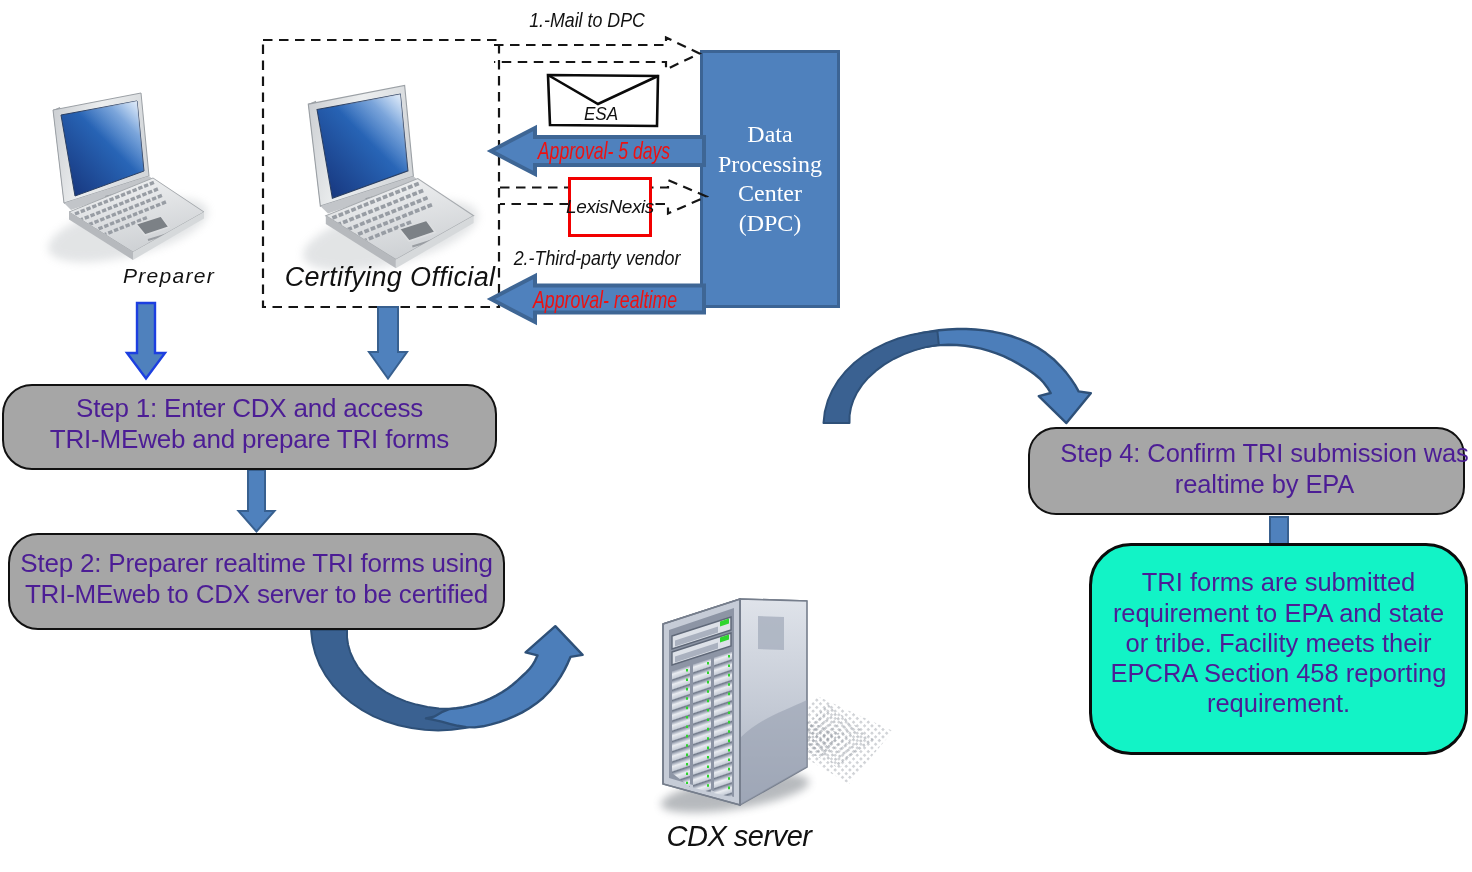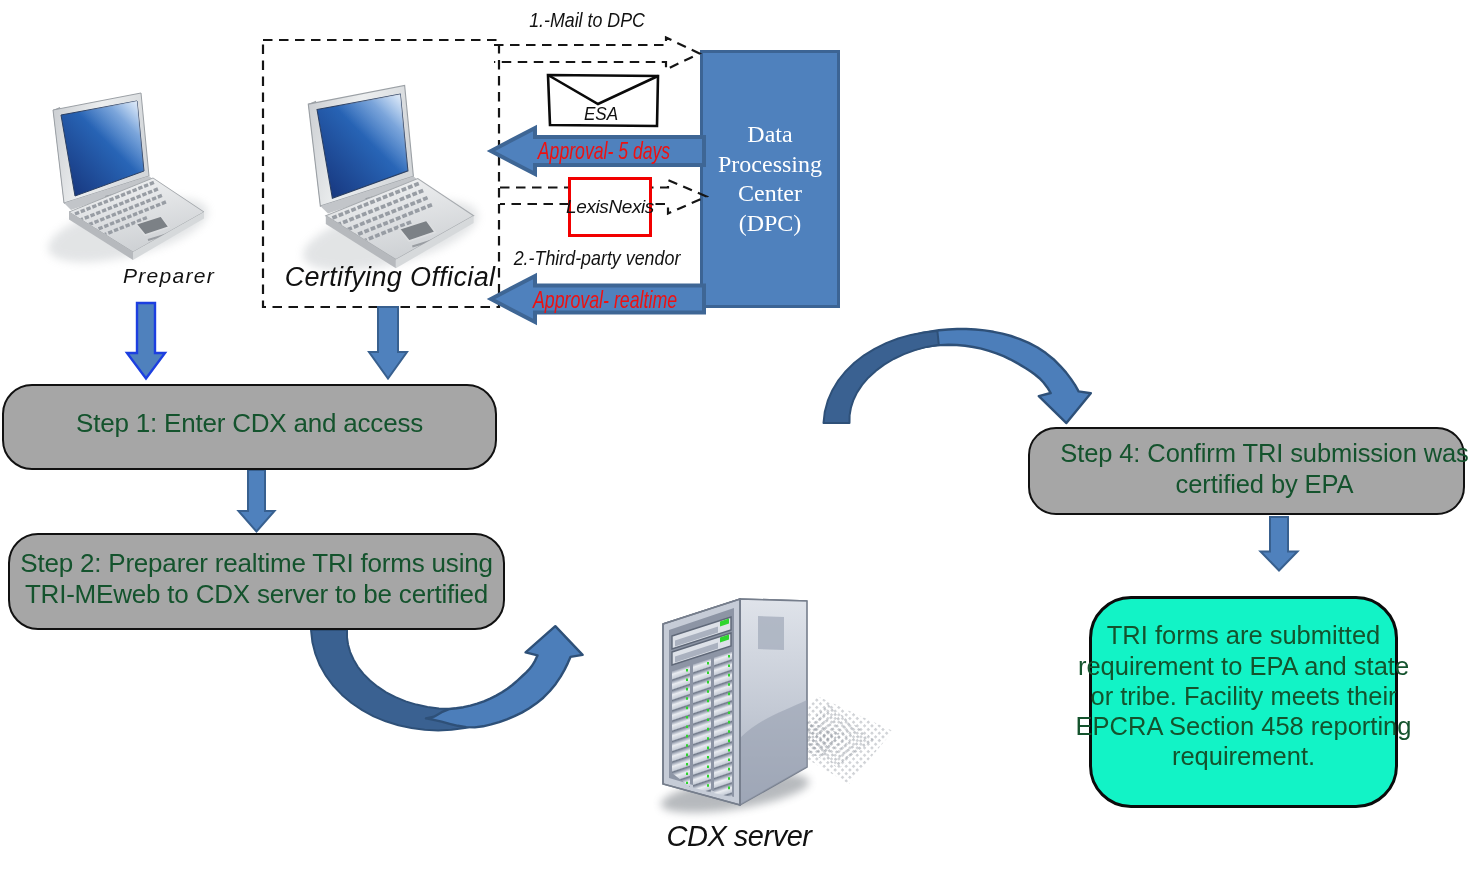--- a/index.html
+++ b/index.html
@@ -1,20 +1,20 @@
 <!DOCTYPE html>
 <html><head>
 <meta charset="utf-8">
 <style>
   html,body{margin:0;padding:0;background:#ffffff;}
   .stage{position:relative;width:1472px;height:872px;background:#ffffff;overflow:hidden;
          font-family:"Liberation Sans","DejaVu Sans",sans-serif;}
   .layer{position:absolute;left:0;top:0;width:1472px;height:872px;pointer-events:none;}
   .rbox{position:absolute;box-sizing:border-box;display:flex;flex-direction:column;
-        justify-content:center;align-items:center;text-align:center;color:#14532d;}
+        justify-content:center;align-items:center;text-align:center;color:#4c1d95;}
   .gray{background:#a6a6a6;border:2.6px solid #111111;border-radius:30px;}
   .ln{white-space:nowrap;}
   .lbl{position:absolute;transform:translate(-50%,-50%);white-space:nowrap;color:#111111;}
   .it{font-style:italic;}
   .red{color:#ee1111;}
   .dpc{position:absolute;box-sizing:border-box;background:#4f81bd;border:3.5px solid #3c6494;
        display:flex;flex-direction:column;justify-content:center;align-items:center;
        font-family:"Liberation Serif","DejaVu Serif",serif;color:#ffffff;text-align:right;}
   .lexis{position:absolute;box-sizing:border-box;background:#ffffff;border:3px solid #f20000;
          display:flex;flex-direction:row;justify-content:center;align-items:center;
@@ -168,34 +168,35 @@
       <use href="#laptop-icon"></use>
     </g>
 
     <g transform="translate(655,588)">
       <use href="#server-icon"></use>
     </g>
   </svg>
 
   <div class="rbox gray" style="left:2px;top:384px;width:495px;height:86px;font-size:26px;line-height:30.5px;letter-spacing:-0.2px;padding-bottom:7px;">
     <div class="ln">Step 1: Enter CDX and access</div>
+    <div class="ln">TRI-MEweb and prepare TRI forms</div>
   </div>
 
   <div class="rbox gray" style="left:8px;top:533px;width:497px;height:97px;font-size:26px;line-height:31px;letter-spacing:-0.2px;padding-bottom:6px;">
     <div class="ln">Step 2: Preparer realtime TRI forms using</div>
     <div class="ln">TRI-MEweb to CDX server to be certified</div>
   </div>
 
 
   <div class="rbox gray" style="left:1028px;top:427px;width:437px;height:88px;border-radius:28px;font-size:25.5px;line-height:31px;letter-spacing:-0.1px;padding-bottom:5px;padding-left:36px;">
     <div class="ln">Step 4: Confirm TRI submission was</div>
-    <div class="ln">certified by EPA</div>
-  </div>
-
-  <div class="rbox" style="left:1089px;top:596px;width:309px;height:212px;background:#12f3c6;border:3px solid #0b0b0b;border-radius:42px;font-size:25.5px;line-height:30.2px;padding-bottom:12px;">
+    <div class="ln">realtime by EPA</div>
+  </div>
+
+  <div class="rbox" style="left:1089px;top:543px;width:379px;height:212px;background:#12f3c6;border:3px solid #0b0b0b;border-radius:42px;font-size:25.5px;line-height:30.2px;padding-bottom:12px;">
     <div class="ln">TRI forms are submitted</div>
     <div class="ln">requirement to EPA and state</div>
     <div class="ln">or tribe. Facility meets their</div>
     <div class="ln">EPCRA Section 458 reporting</div>
     <div class="ln">requirement.</div>
   </div>
 
   <div class="lexis" style="left:568px;top:177px;width:84px;height:60px;font-size:19px;line-height:22.5px;letter-spacing:-0.4px;">
     <div class="ln">Lexis</div>
     <div class="ln">Nexis</div>

